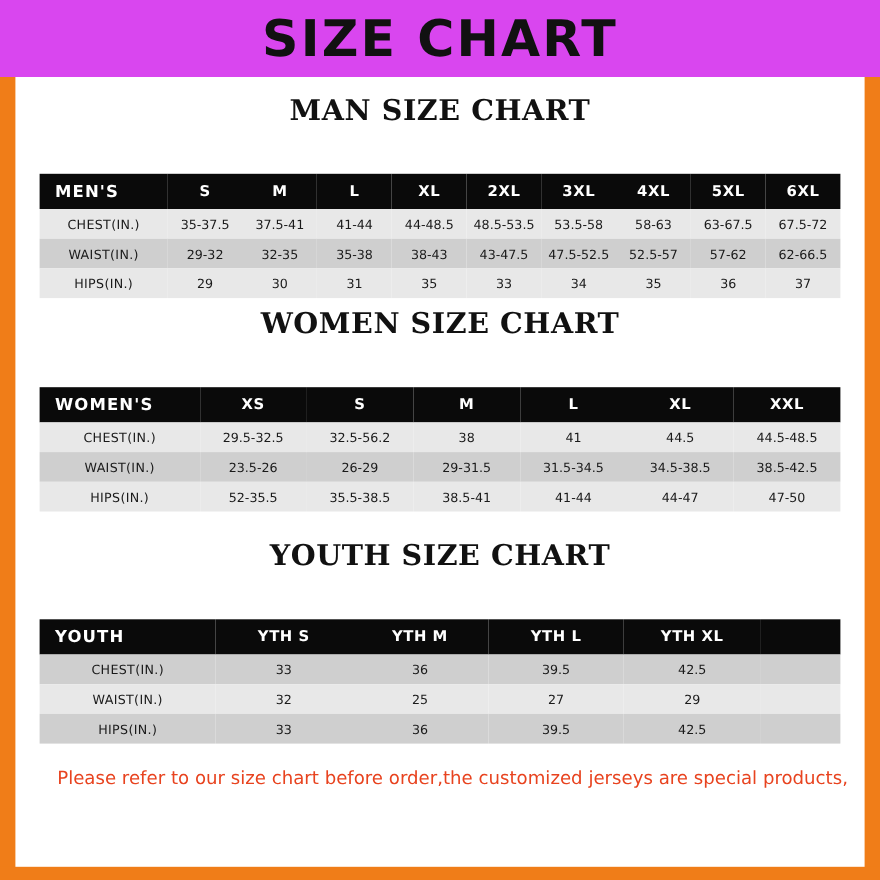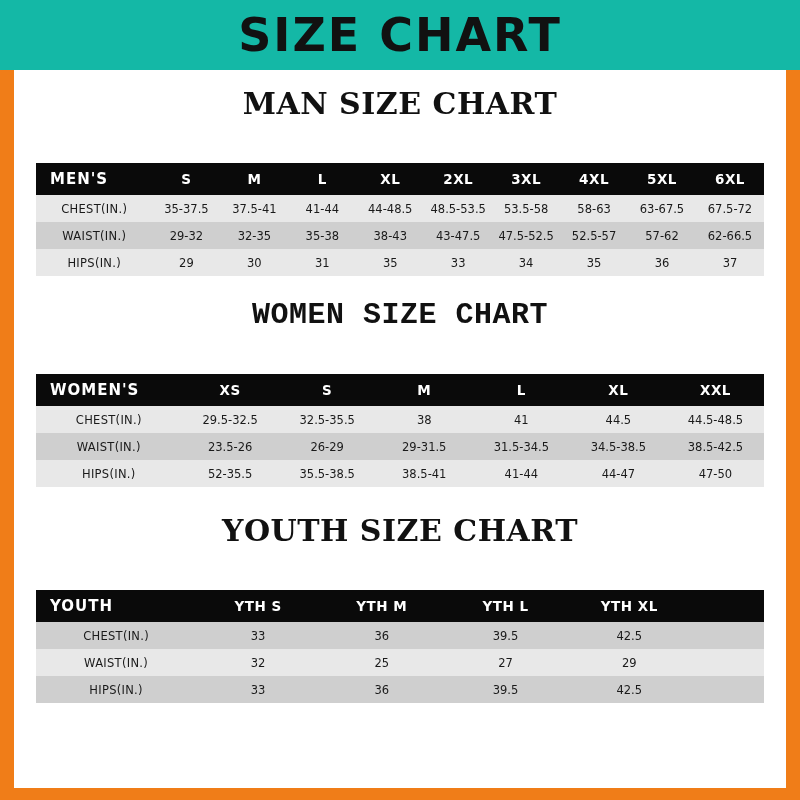--- a/index.html
+++ b/index.html
@@ -17,47 +17,47 @@
     position: relative;
     width: 800px;
     height: 800px;
     background: #ffffff;
     box-sizing: border-box;
     border-left: 14px solid #f07d18;
     border-right: 14px solid #f07d18;
   }
   .banner {
     height: 70px;
-    background: #14b8a6;
+    background: #d946ef;
     display: flex;
     align-items: center;
     justify-content: center;
     margin: 0 -14px;
   }
   .banner-title {
     font-family: "DejaVu Sans", sans-serif;
     font-weight: bold;
     font-size: 46px;
     letter-spacing: 2px;
     color: #111111;
     line-height: 1;
   }
   .content {
     padding: 0 22px;
   }
   .section-title {
     text-align: center;
     font-family: "DejaVu Serif", serif;
     font-weight: bold;
-    font-size: 30px;
+    font-size: 26px;
     color: #111111;
     letter-spacing: 0.5px;
   }
   .t-man { margin-top: 16px; margin-bottom: 10px; }
-  .t-women { margin-top: 22px; margin-bottom: 12px; font-family: Liberation Mono, monospace; }
+  .t-women { margin-top: 9px; margin-bottom: 12px; }
   .t-youth { margin-top: 26px; margin-bottom: 12px; }
 
   table.chart {
     width: 100%;
     border-collapse: collapse;
     table-layout: fixed;
     margin-top: 42px;
   }
   table.chart th, table.chart td {
     text-align: center;
@@ -199,21 +199,21 @@
           <th>M</th>
           <th>L</th>
           <th>XL</th>
           <th>XXL</th>
         </tr>
       </thead>
       <tbody>
         <tr class="row-light">
           <td class="label">CHEST(IN.)</td>
           <td>29.5-32.5</td>
-          <td>32.5-35.5</td>
+          <td>32.5-56.2</td>
           <td>38</td>
           <td>41</td>
           <td>44.5</td>
           <td>44.5-48.5</td>
         </tr>
         <tr class="row-dark">
           <td class="label">WAIST(IN.)</td>
           <td>23.5-26</td>
           <td>26-29</td>
           <td>29-31.5</td>
@@ -275,18 +275,19 @@
           <td>33</td>
           <td>36</td>
           <td>39.5</td>
           <td>42.5</td>
           <td></td>
         </tr>
       </tbody>
     </table>
 
     <div class="footer-note">
+      <div>Please refer to our size chart before order,the customized jerseys are special products,</div>
     </div>
 
   </div>
 
   <div class="bottom-bar"></div>
 </div>
 
 </body></html>

